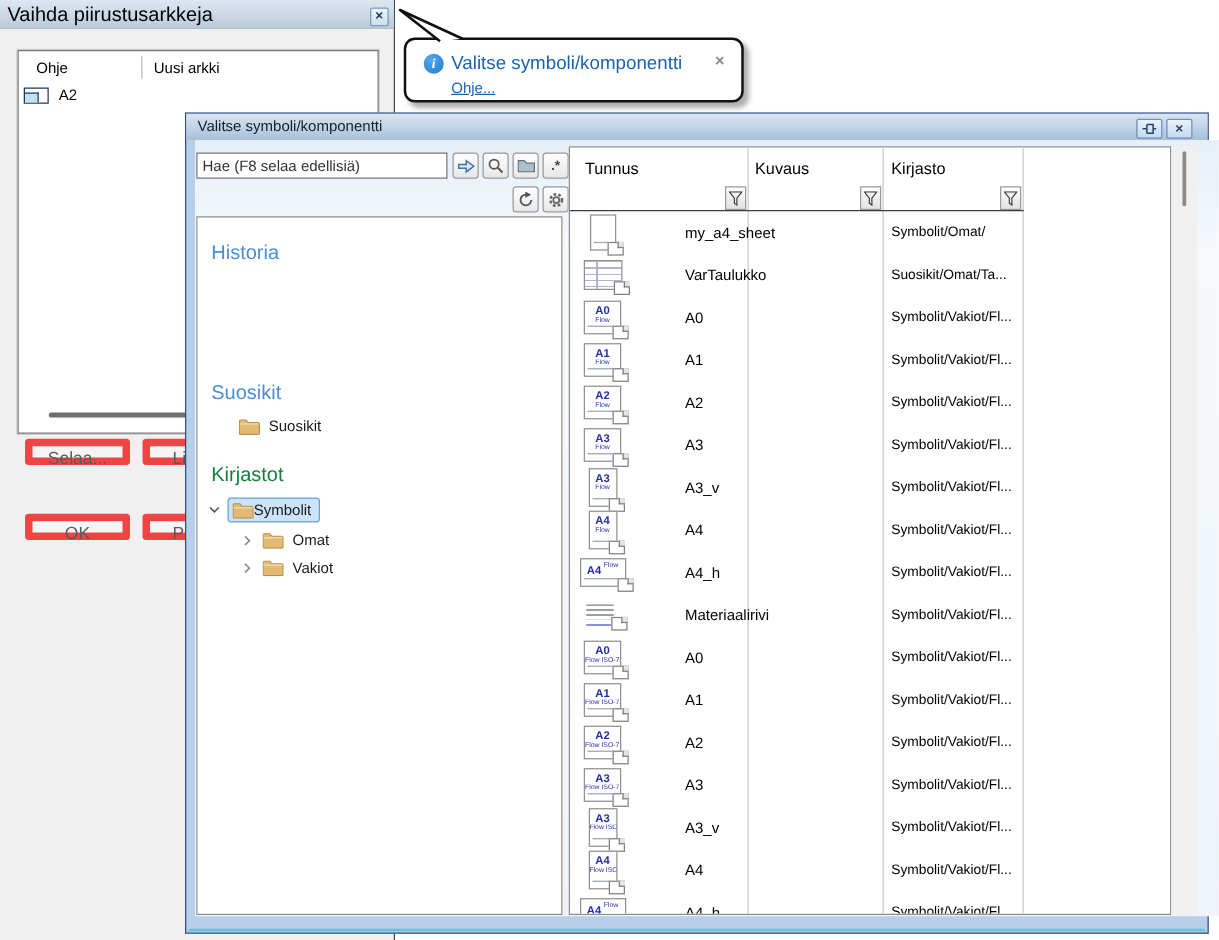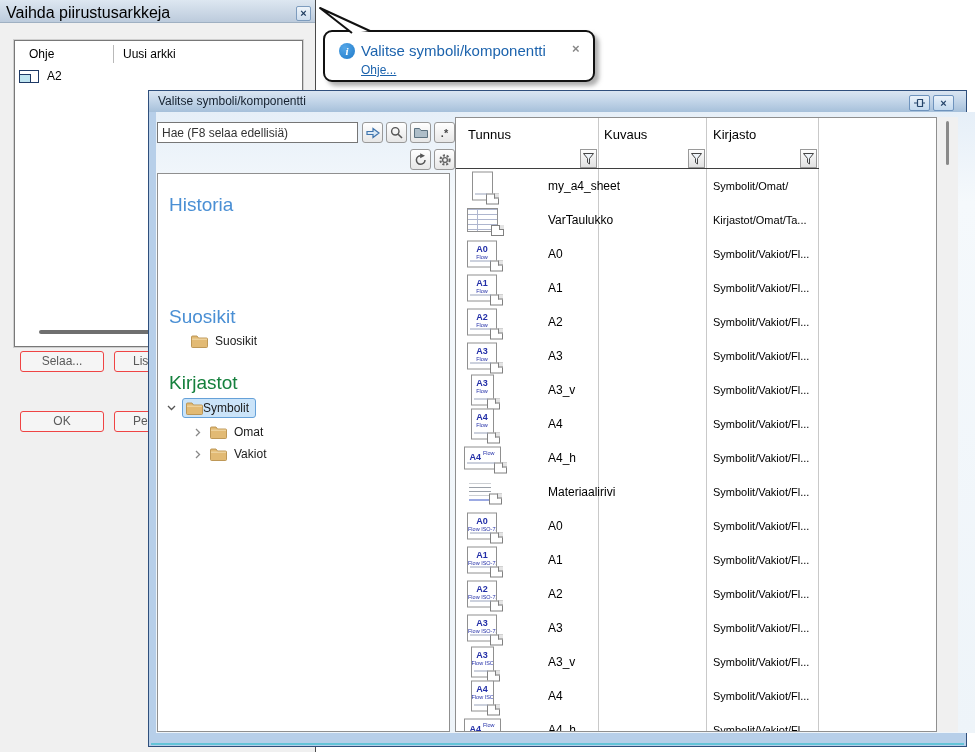--- a/index.html
+++ b/index.html
@@ -24,21 +24,21 @@
   .bgd-colhdr { position:absolute; top:6px; font-size:12px; color:#000; }
   .bgd-colsep { position:absolute; left:98px; top:4px; width:1px; height:18px; background:#b9b9b9; }
   .bgd-row { position:absolute; left:4px; top:26px; height:18px; display:flex; align-items:center; gap:8px; }
   .sheet-ic { position:relative; width:20px; height:13px; background:#fff; border:1px solid #1e3a66; }
   .sheet-ic::before { content:''; position:absolute; left:0; bottom:0; width:10px; height:7px;
                       background:#bfe4f0; border-top:1px solid #1e3a66; border-right:1px solid #1e3a66; }
   .bgd-row-label { font-size:12px; color:#000; }
   .bgd-hscroll { position:absolute; left:24px; top:289px; width:250px; height:4px;
                  background:#6f6f6f; border-radius:2px; }
   .bgd-btn { position:absolute; width:84px; height:21px; background:#f5f5f5;
-             border:1px solid #ef4444; border-radius:3px; font-size:12px; color:#5a5a5a;
+             border:6px solid #ef4444; border-radius:3px; font-size:14px; color:#5a5a5a;
              text-align:center; line-height:19px; font-family:inherit; }
   .bgd-btn.cut { text-align:left; padding-left:18px; }
 
   
   .callout { position:absolute; left:323px; top:30px; width:272px; height:52px;
              background:#fff; border:2px solid #111; border-radius:9px; z-index:5;
              box-shadow:4px 4px 4px rgba(110,110,110,.55); }
   .callout-tail { position:absolute; left:312px; top:2px; z-index:6; }
   .info-ic { position:absolute; left:14px; top:11px; width:16px; height:16px; border-radius:50%;
              background:radial-gradient(circle at 35% 30%, #55a7e8, #1f7ac9); color:#fff;
@@ -69,21 +69,21 @@
   .search-input { position:absolute; left:1px; top:10px; width:201px; height:21px;
                   border:1px solid #767676; background:#fff; font-size:12px; color:#333;
                   padding:0 4px; font-family:inherit; }
   .tb-btn { position:absolute; width:21px; height:21px; background:linear-gradient(#fff,#e7e7e7);
             border:1px solid #999; border-radius:3px; display:flex; align-items:center;
             justify-content:center; font-size:11px; color:#444; font-weight:bold; }
 
   
   .tree-panel { position:absolute; left:1px; top:61px; width:293px; height:559px;
                 background:#fff; border:1px solid #8f8f8f; overflow:hidden; }
-  .sec-hdr { position:absolute; left:11px; font-size:19px; color:#4a8fd4; }
+  .sec-hdr { position:absolute; left:11px; font-size:16px; color:#4a8fd4; }
   .sec-hdr.bold { color:#15803d; font-weight:normal; }
   .side-host { position:absolute; left:33px; }
   .side-item { height:22px; display:flex; align-items:center; gap:7px; }
   .side-label { font-size:12px; color:#1a1a1a; }
   .tree-root { position:absolute; left:8px; top:223px; height:22px; display:flex;
                align-items:center; gap:6px; }
   .tree-pill { display:flex; align-items:center; background:#cbe4f9;
                border:1px solid #66a1d8; border-radius:3px; padding:2px 6px 2px 3px; }
   .tree-child-host { position:absolute; left:35px; top:247px; }
   .tree-child { height:22px; display:flex; align-items:center; gap:7px; }
@@ -311,21 +311,21 @@
   </div>
             <div class="trow">
     <span class="thumb thumb--table">
       <span class="thumb-box">
 
         <span class="dogear"></span>
       </span>
     </span>
     <span class="cell cell-tunnus">VarTaulukko</span>
     <span class="cell cell-kuvaus"></span>
-    <span class="cell cell-kirjasto">Kirjastot/Omat/Ta...</span>
+    <span class="cell cell-kirjasto">Suosikit/Omat/Ta...</span>
   </div>
             <div class="trow">
     <span class="thumb thumb--sq">
       <span class="thumb-box">
         <span class="thumb-label">A0</span>
         <span class="thumb-sub">Flow</span>
         <span class="dogear"></span>
       </span>
     </span>
     <span class="cell cell-tunnus">A0</span>

